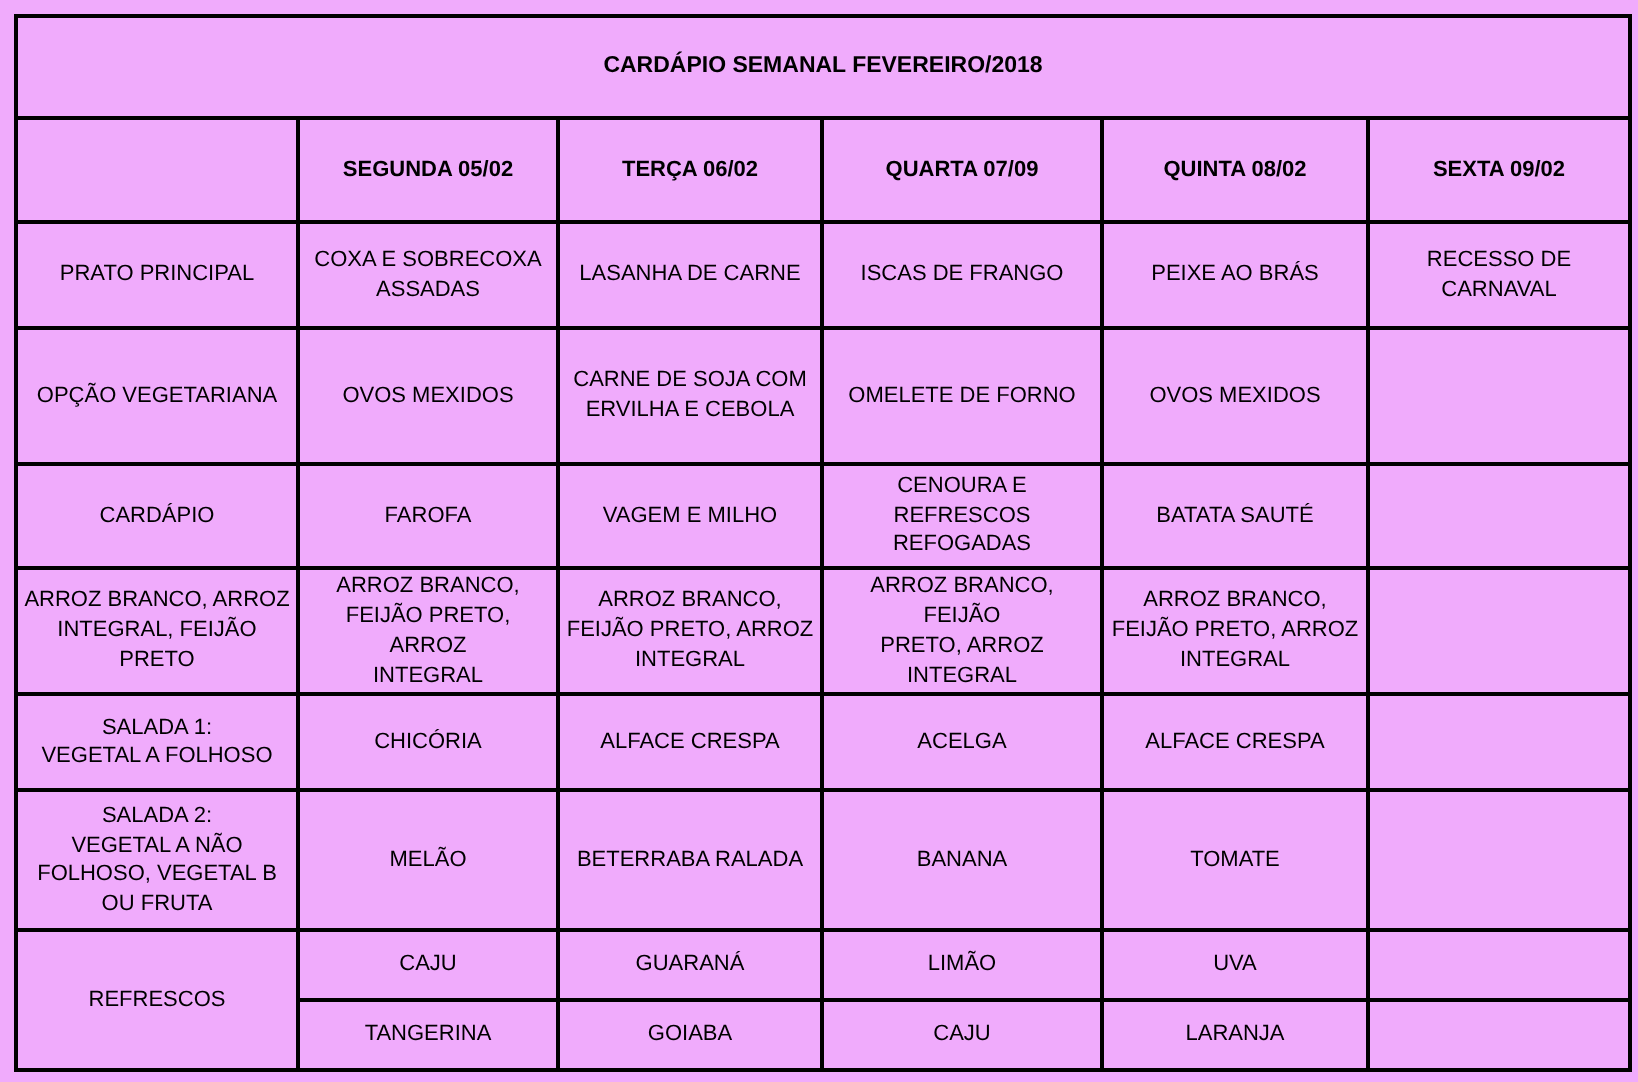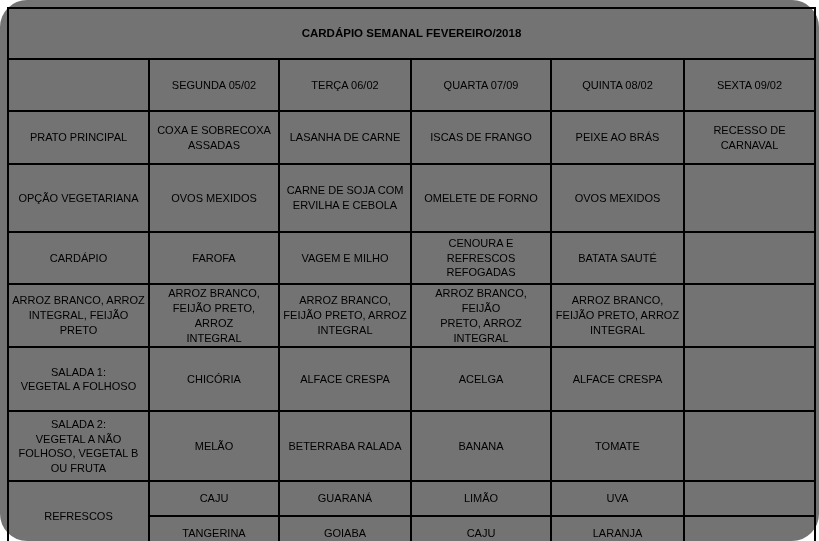--- a/index.html
+++ b/index.html
@@ -7,22 +7,21 @@
     padding: 0;
     background: #ffffff;
     font-family: "Liberation Sans", sans-serif;
     color: #000000;
   }
   .page {
     width: 819px;
     height: 541px;
     box-sizing: border-box;
     padding: 7px 0 14px 7px;
-    background: #737373;
-    border-radius: 27px;
+    background: #f0abfc;
   }
   table.menu {
     border-collapse: collapse;
     table-layout: fixed;
     width: 807px;
   }
   table.menu td {
     border: 2px solid #000000;
     box-sizing: border-box;
     text-align: center;
@@ -31,21 +30,21 @@
     line-height: 1.35;
     padding: 1px 3px;
     white-space: pre-line;
     overflow: hidden;
   }
   tr.title-row td {
     font-weight: bold;
     font-size: 11.5px;
   }
   tr.header-row td {
-    font-weight: normal;
+    font-weight: bold;
   }
   td.row-label {
     font-weight: normal;
   }
   td.recess {
     font-size: 19px;
     line-height: 1.3;
     font-weight: normal;
     padding: 0;
   }
@@ -121,21 +120,21 @@
 INTEGRAL</td>
       <td>ARROZ BRANCO, FEIJÃO
 PRETO, ARROZ
 INTEGRAL</td>
       <td>ARROZ BRANCO,
 FEIJÃO PRETO, ARROZ
 INTEGRAL</td>
       <td></td>
     </tr>
 
-    <tr style="height:64px">
+    <tr style="height:48px">
       <td class="row-label">SALADA 1:
 VEGETAL A FOLHOSO</td>
       <td>CHICÓRIA</td>
       <td>ALFACE CRESPA</td>
       <td>ACELGA</td>
       <td>ALFACE CRESPA</td>
       <td></td>
     </tr>
 
     <tr style="height:70px">

